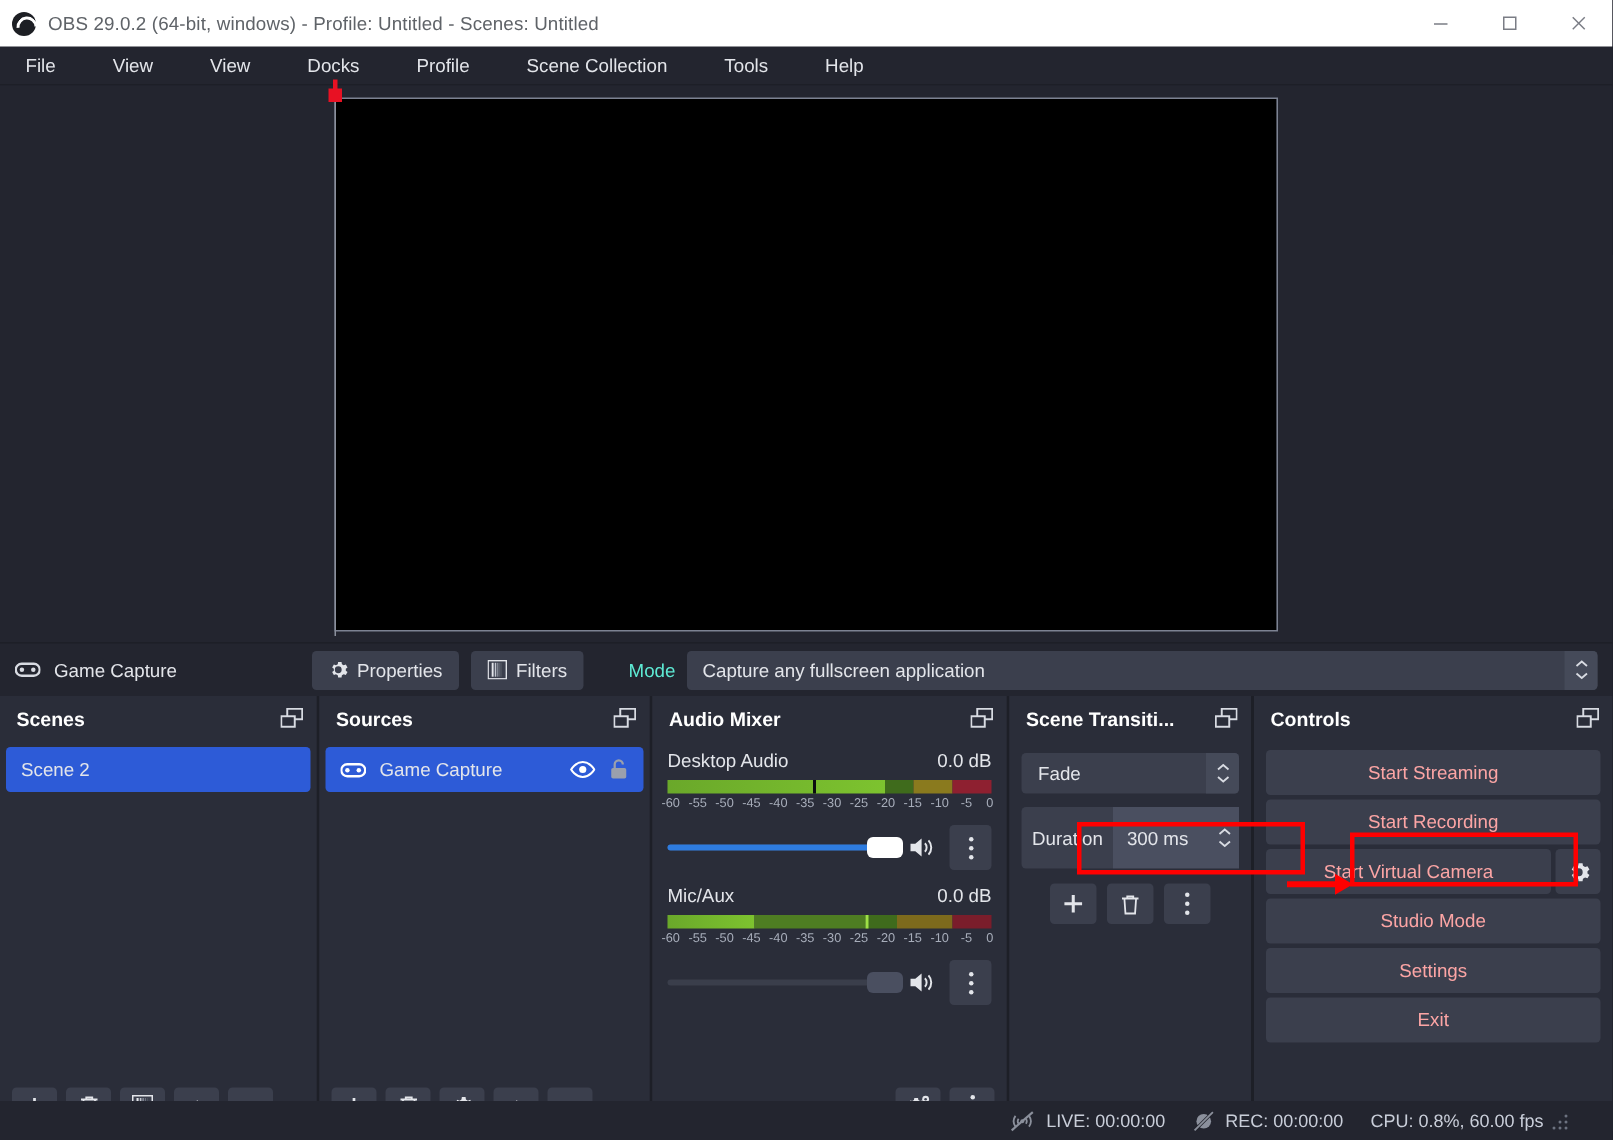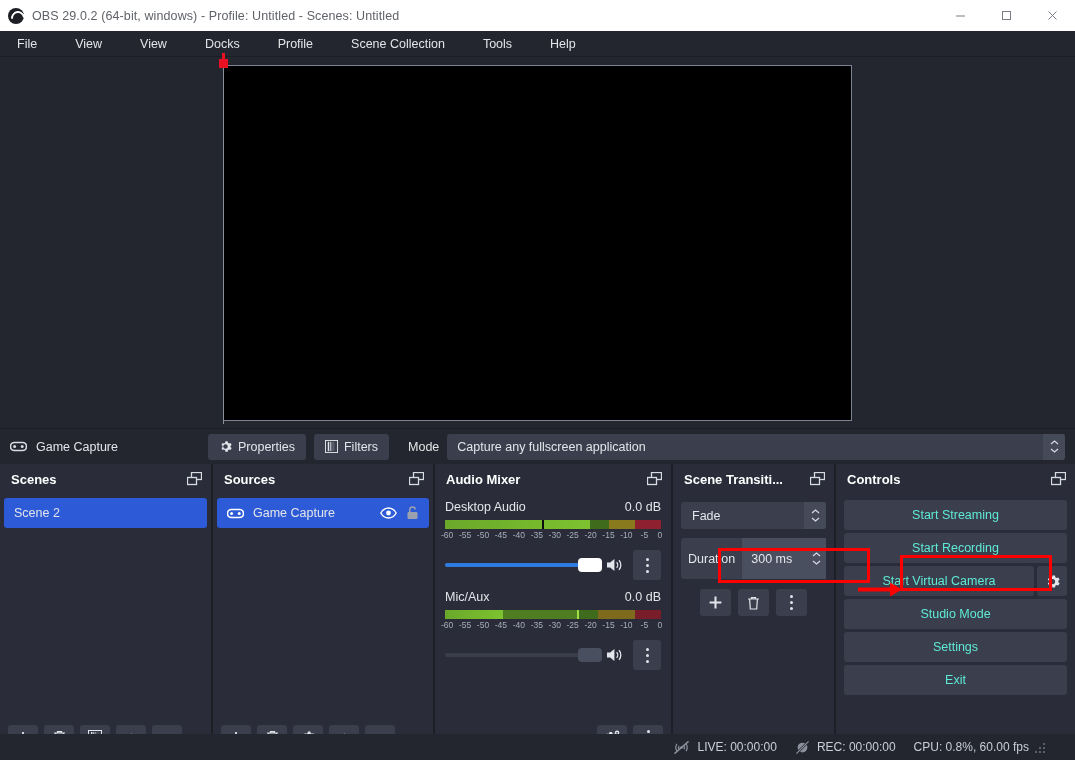--- a/index.html
+++ b/index.html
@@ -67,21 +67,21 @@
     height: 36px; background: #23252f; display: flex; align-items: center;
     padding: 0 10px; gap: 8px; border-top: 1px solid #1d1f27;
   }
   .src-name { display: flex; align-items: center; gap: 9px; min-width: 190px; }
   .src-label { font-size: 12.5px; color: #e3e5ea; }
   .tbtn {
     background: #3b3f4d; border: none; border-radius: 3px; height: 26px;
     color: #e3e5ea; font-size: 12.5px; padding: 0 11px;
     display: flex; align-items: center; gap: 6px; font-family: inherit;
   }
-  .mode-label { font-size: 12.5px; color: #e5e5e5; margin-left: 11px; }
+  .mode-label { font-size: 12.5px; color: #5eead4; margin-left: 22px; }
   .mode-combo {
     flex: 1; height: 26px; background: #3b3f4d; border-radius: 3px;
     display: flex; align-items: center; padding-left: 10px; position: relative;
   }
   .mode-combo .val { font-size: 12.5px; color: #e3e5ea; }
   .combo-arrows {
     position: absolute; right: 0; top: 0; bottom: 0; width: 22px;
     display: flex; flex-direction: column; align-items: center; justify-content: center;
     gap: 3px; background: #454a59; border-radius: 0 3px 3px 0;
   }
@@ -187,21 +187,21 @@
   .trans-btns { display: flex; gap: 7px; justify-content: center; margin-top: 10px; }
   .trans-btn {
     width: 31px; height: 27px; background: #3b3f4d; border-radius: 3px;
     display: flex; align-items: center; justify-content: center;
   }
 
   
   .controls-dock { width: 200px; flex: 1; }
   .ctrl-list { padding: 6px 8px 0 8px; display: flex; flex-direction: column; gap: 3px; }
   .ctrl-btn {
-    height: 30px; background: #3b3f4d; border-radius: 3px; color: #5eead4;
+    height: 30px; background: #3b3f4d; border-radius: 3px; color: #fca5a5;
     font-size: 12.5px; display: flex; align-items: center; justify-content: center;
     font-family: inherit; border: none; width: 100%;
   }
   .ctrl-split { display: flex; gap: 3px; }
   .ctrl-split .ctrl-btn { flex: 1; }
   .gear-btn {
     width: 30px; height: 30px; background: #3b3f4d; border-radius: 3px;
     display: flex; align-items: center; justify-content: center;
   }
 

